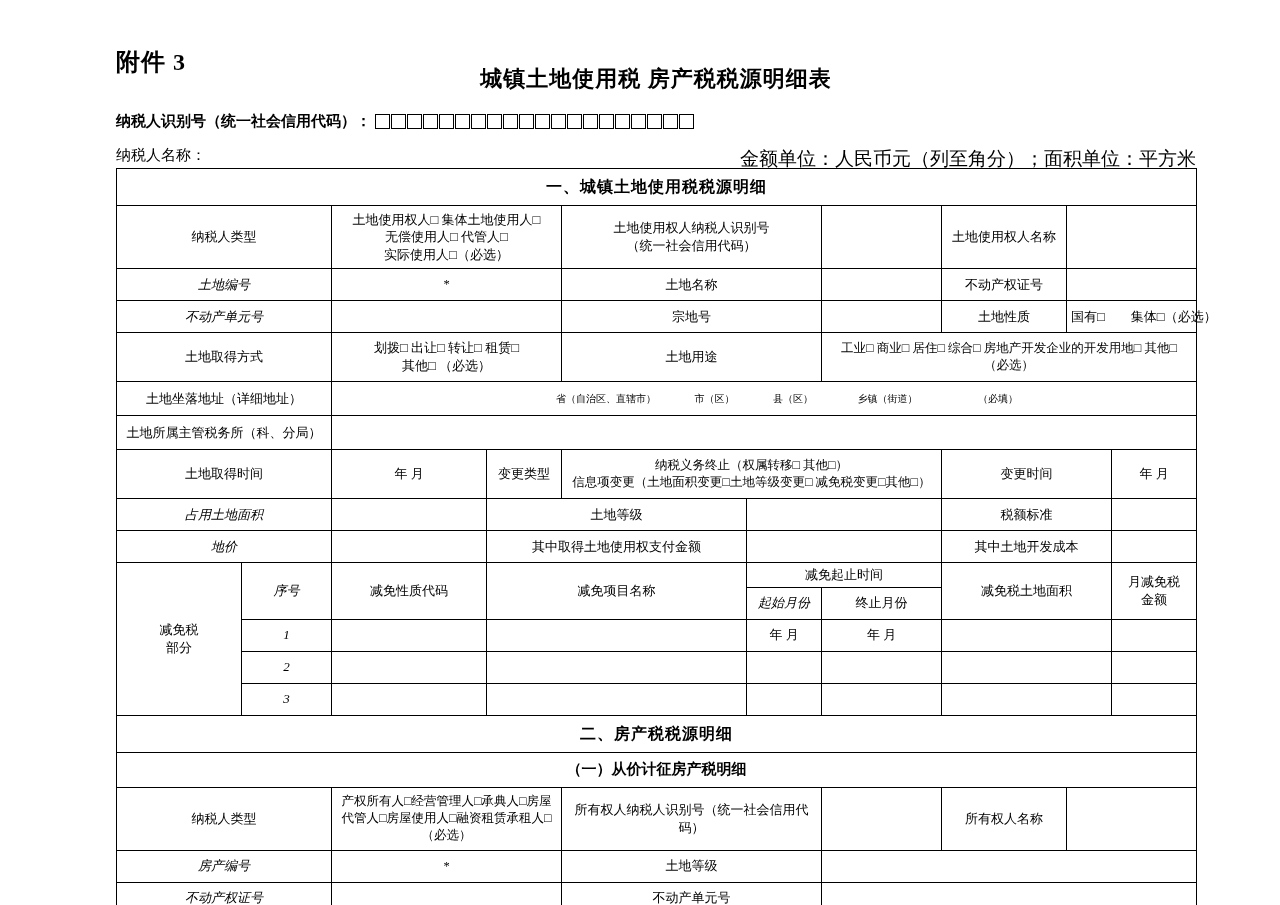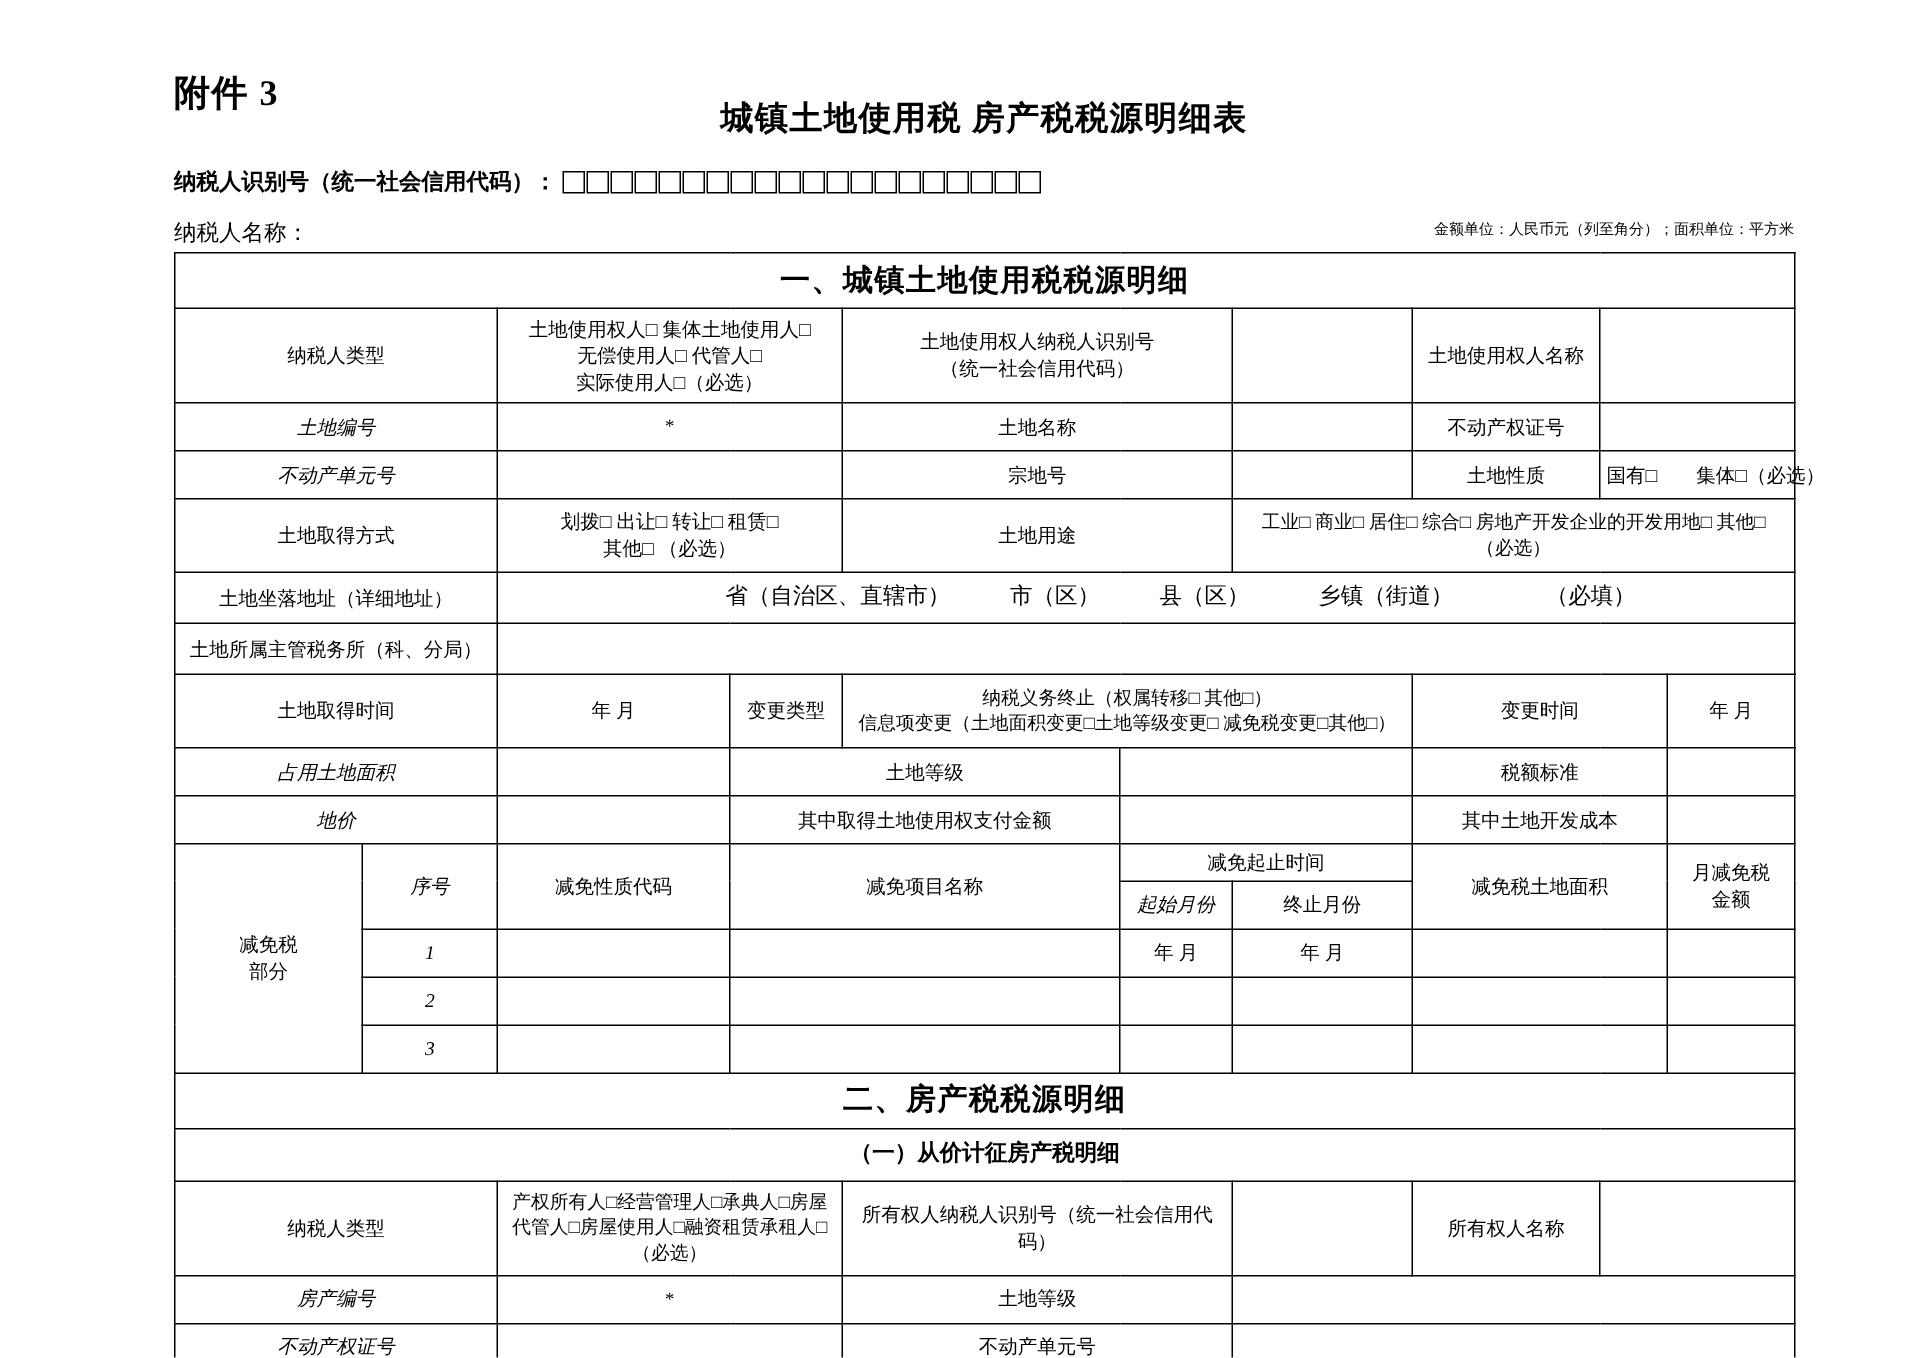--- a/index.html
+++ b/index.html
@@ -67,21 +67,21 @@
     position: absolute;
     left: 100px;
     top: 146px;
     font-size: 15px;
     white-space: nowrap;
   }
   .units-line {
     position: absolute;
     right: 100px;
     top: 146px;
-    font-size: 10px;
+    font-size: 19px;
     white-space: nowrap;
   }
 
   
   .form-table {
     position: absolute;
     left: 100px;
     top: 168px;
     width: 1080px;
     border-collapse: collapse;
@@ -90,21 +90,21 @@
   }
   .form-table td {
     border: 1px solid #000;
     padding: 3px 4px;
     vertical-align: middle;
     text-align: center;
     line-height: 1.35;
     word-break: break-all;
   }
   .section-head {
-    font-size: 20px;
+    font-size: 16px;
     font-weight: bold;
     letter-spacing: 1px;
     height: 30px;
   }
   .subsection-head {
     font-size: 15px;
     font-weight: bold;
     height: 28px;
   }
   .blank { }
@@ -113,21 +113,21 @@
   .h-row { height: 25px; font-style: italic; }
   .h-row2 { height: 27px; }
   .nowrap { white-space: nowrap; }
   .addr-cell {
     text-align: left;
     padding-left: 0;
   }
   .addr-inner {
     display: block;
     width: 100%;
-    font-size: 15px;
+    font-size: 10px;
   }
   .addr-inner span { display: inline-block; }
   .spacer-1 { padding-left: 46px; }
   .spacer-2 { padding-left: 36px; }
   .spacer-3 { padding-left: 42px; }
   .spacer-4 { padding-left: 58px; }
   .small { font-size: 12.5px; }
   .tight { line-height: 1.3; }
   .multi-left { text-align: left; padding-left: 6px; padding-right: 6px; }
 </style>

